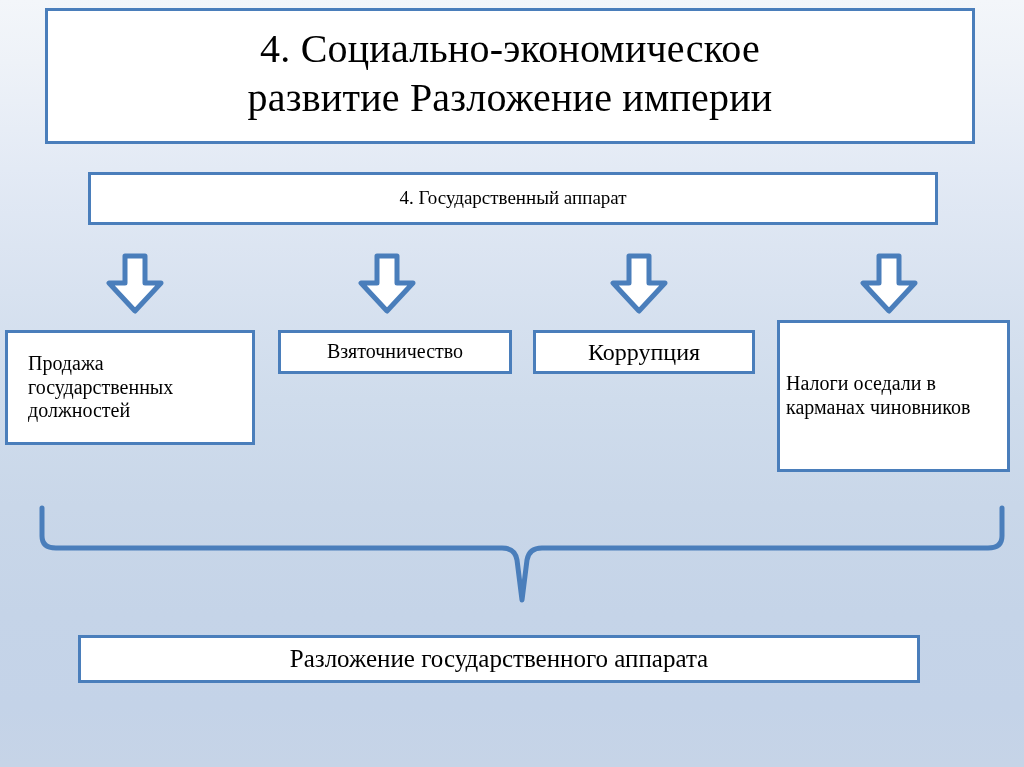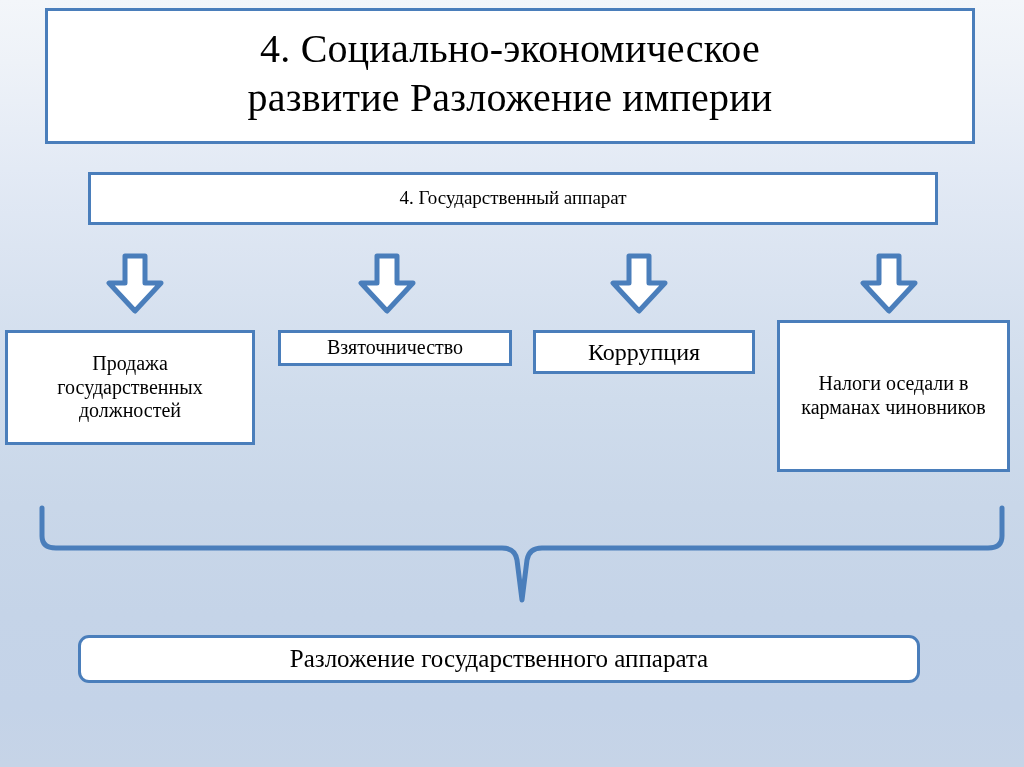--- a/index.html
+++ b/index.html
@@ -32,21 +32,20 @@
 
   
   .box {
     position: absolute;
     background: #ffffff;
     border: 3px solid #4a7ebb;
     box-sizing: border-box;
     display: flex;
     align-items: center;
     justify-content: center;
-    text-align: center;
     color: #000000;
     line-height: 1.18;
   }
 
   
   #title-box {
     left: 45px;
     top: 8px;
     width: 930px;
     height: 136px;
@@ -76,21 +75,21 @@
     height: 62px;
   }
   .arrow svg { display: block; width: 100%; height: 100%; }
 
   
   #mid-box-0 {
     left: 5px; top: 330px; width: 250px; height: 115px;
     font-size: 20px; padding: 0 20px;
   }
   #mid-box-1 {
-    left: 278px; top: 330px; width: 234px; height: 36px;
+    left: 278px; top: 330px; width: 234px; height: 44px;
     font-size: 20px; padding: 0 6px;
   }
   #mid-box-2 {
     left: 533px; top: 330px; width: 222px; height: 44px;
     font-size: 24px; padding: 0 6px;
   }
   #mid-box-3 {
     left: 777px; top: 320px; width: 233px; height: 152px;
     font-size: 20px; padding: 0 6px;
   }
@@ -105,21 +104,20 @@
   }
   #brace svg { display: block; width: 100%; height: 100%; }
 
   
   #bottom-box {
     left: 78px;
     top: 635px;
     width: 842px;
     height: 48px;
     font-size: 25px;
-    border-radius: 11px;
   }
 </style>
 </head>
 <body>
 
 <div id="slide">
 
   <div class="box" id="title-box">
     <div class="title-line l1">4. Социально-экономическое</div>
     <div class="title-line l2">развитие Разложение империи</div>

